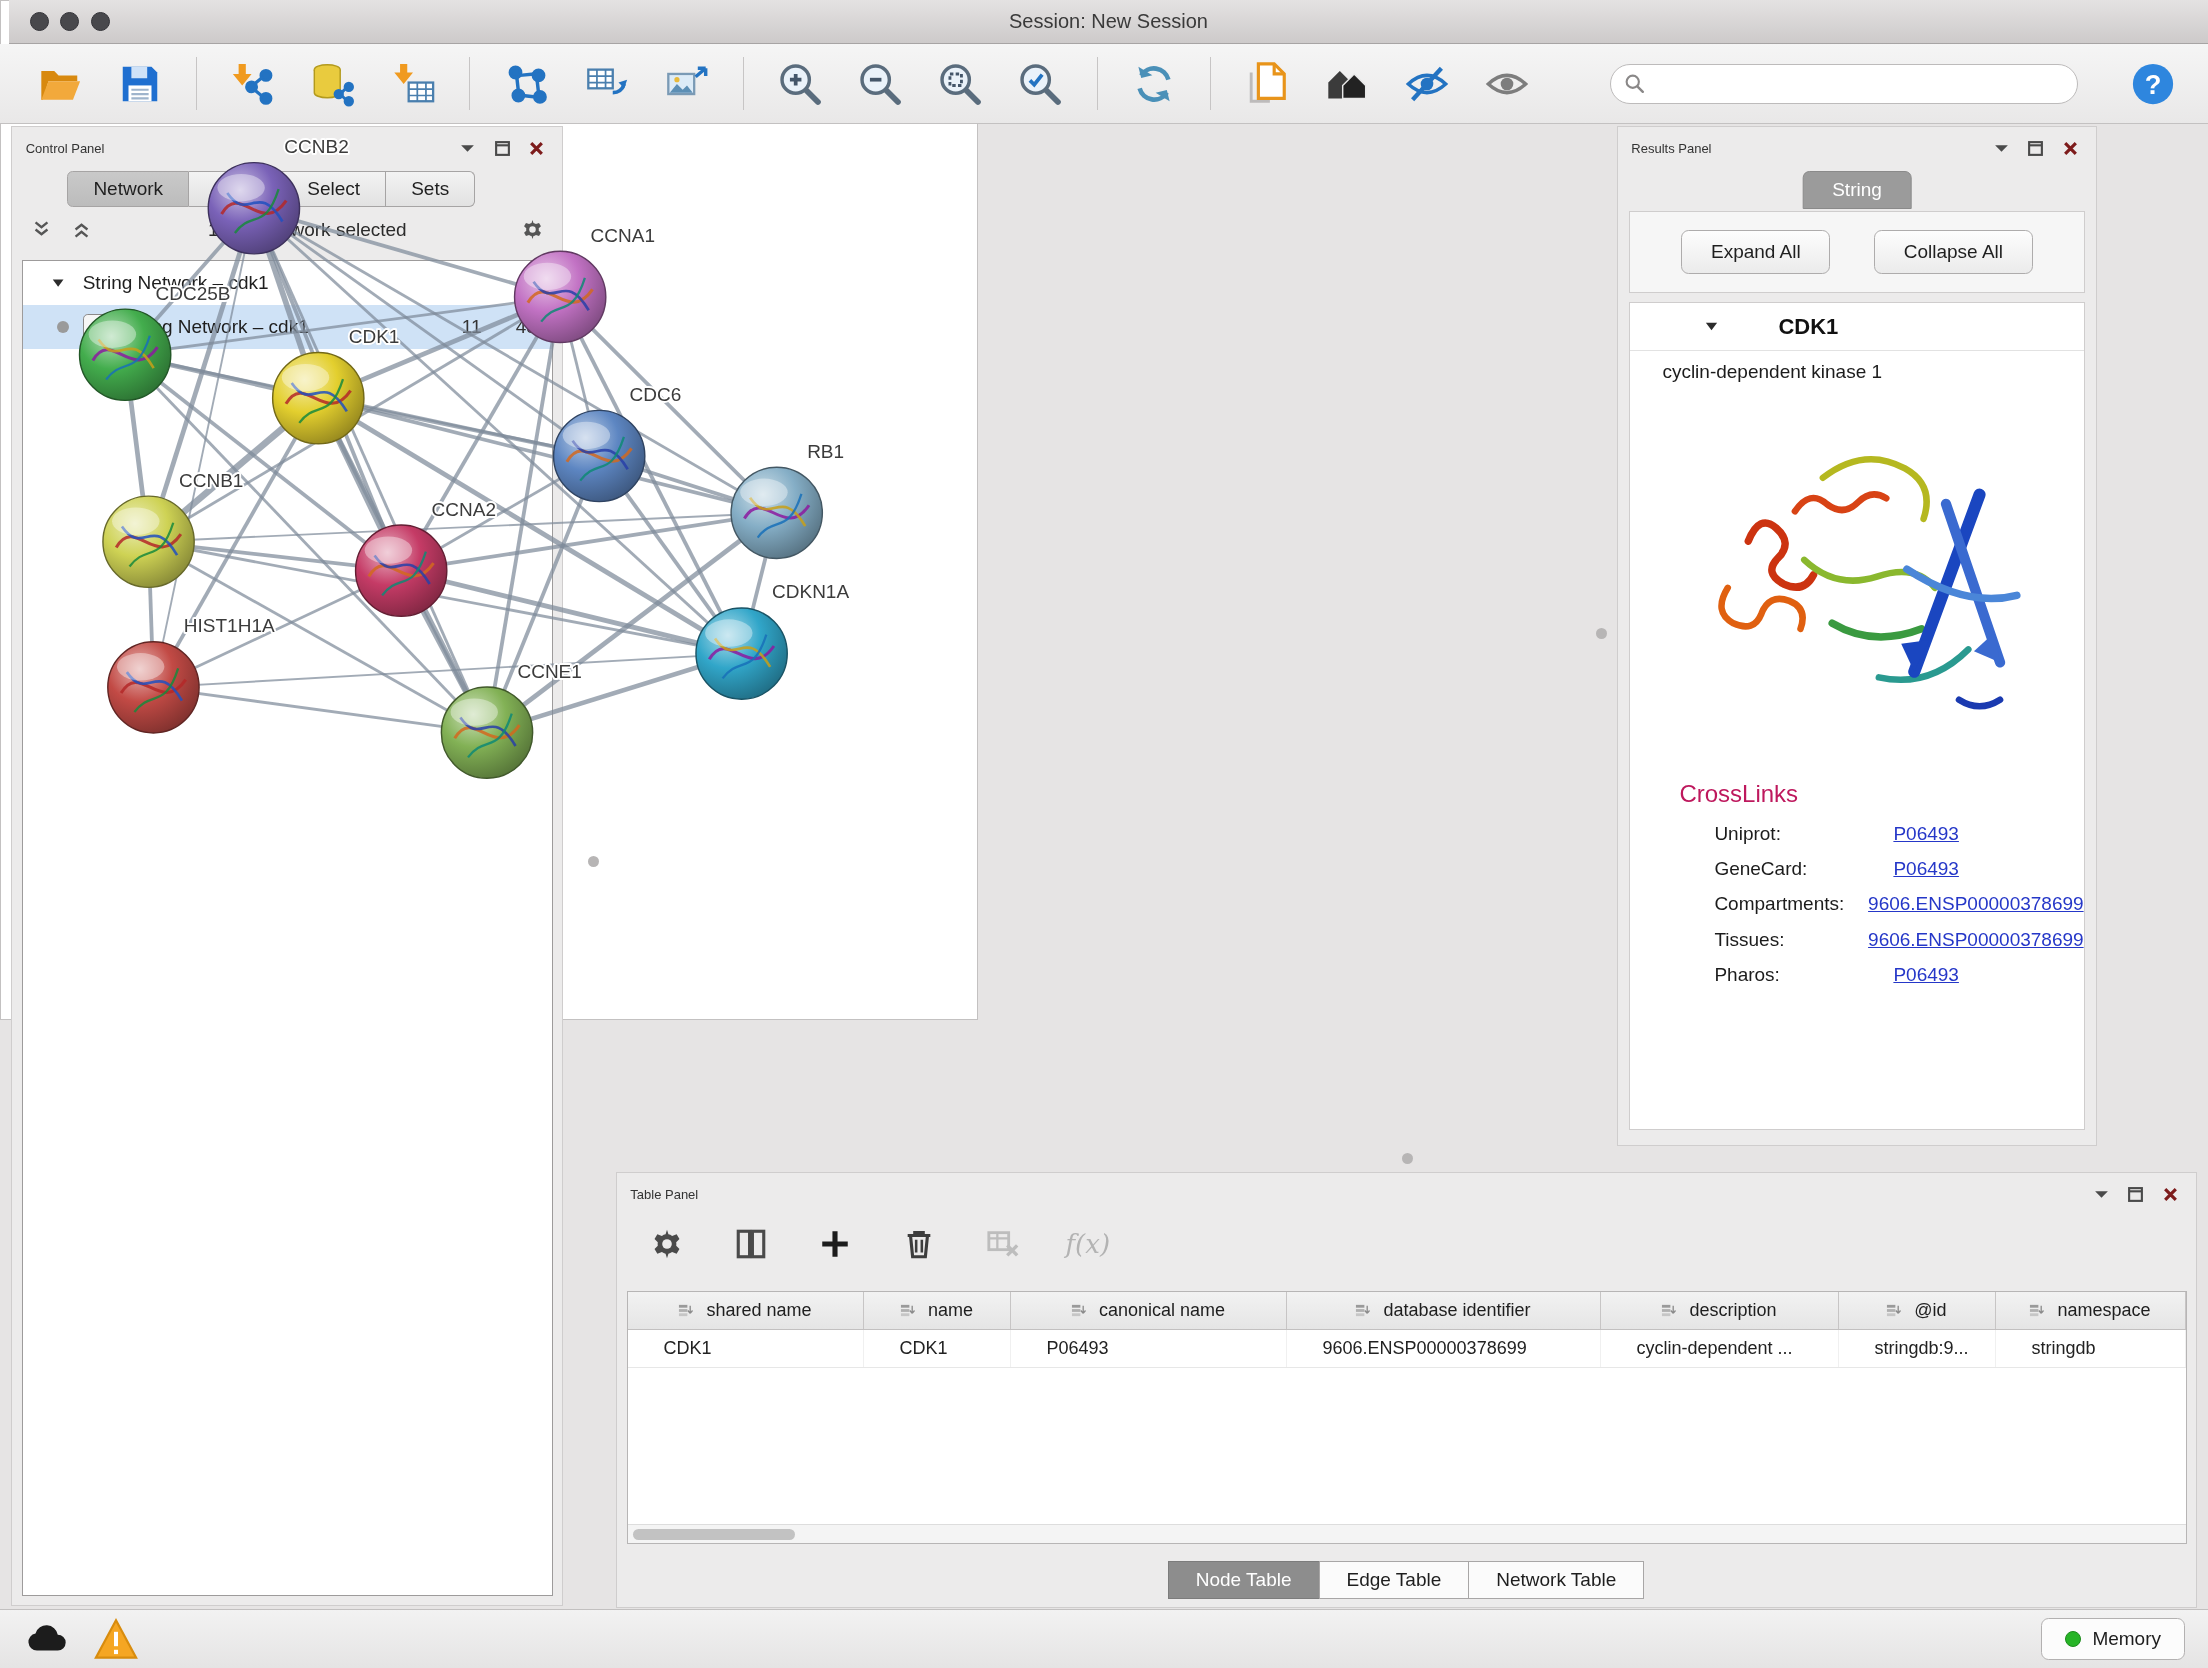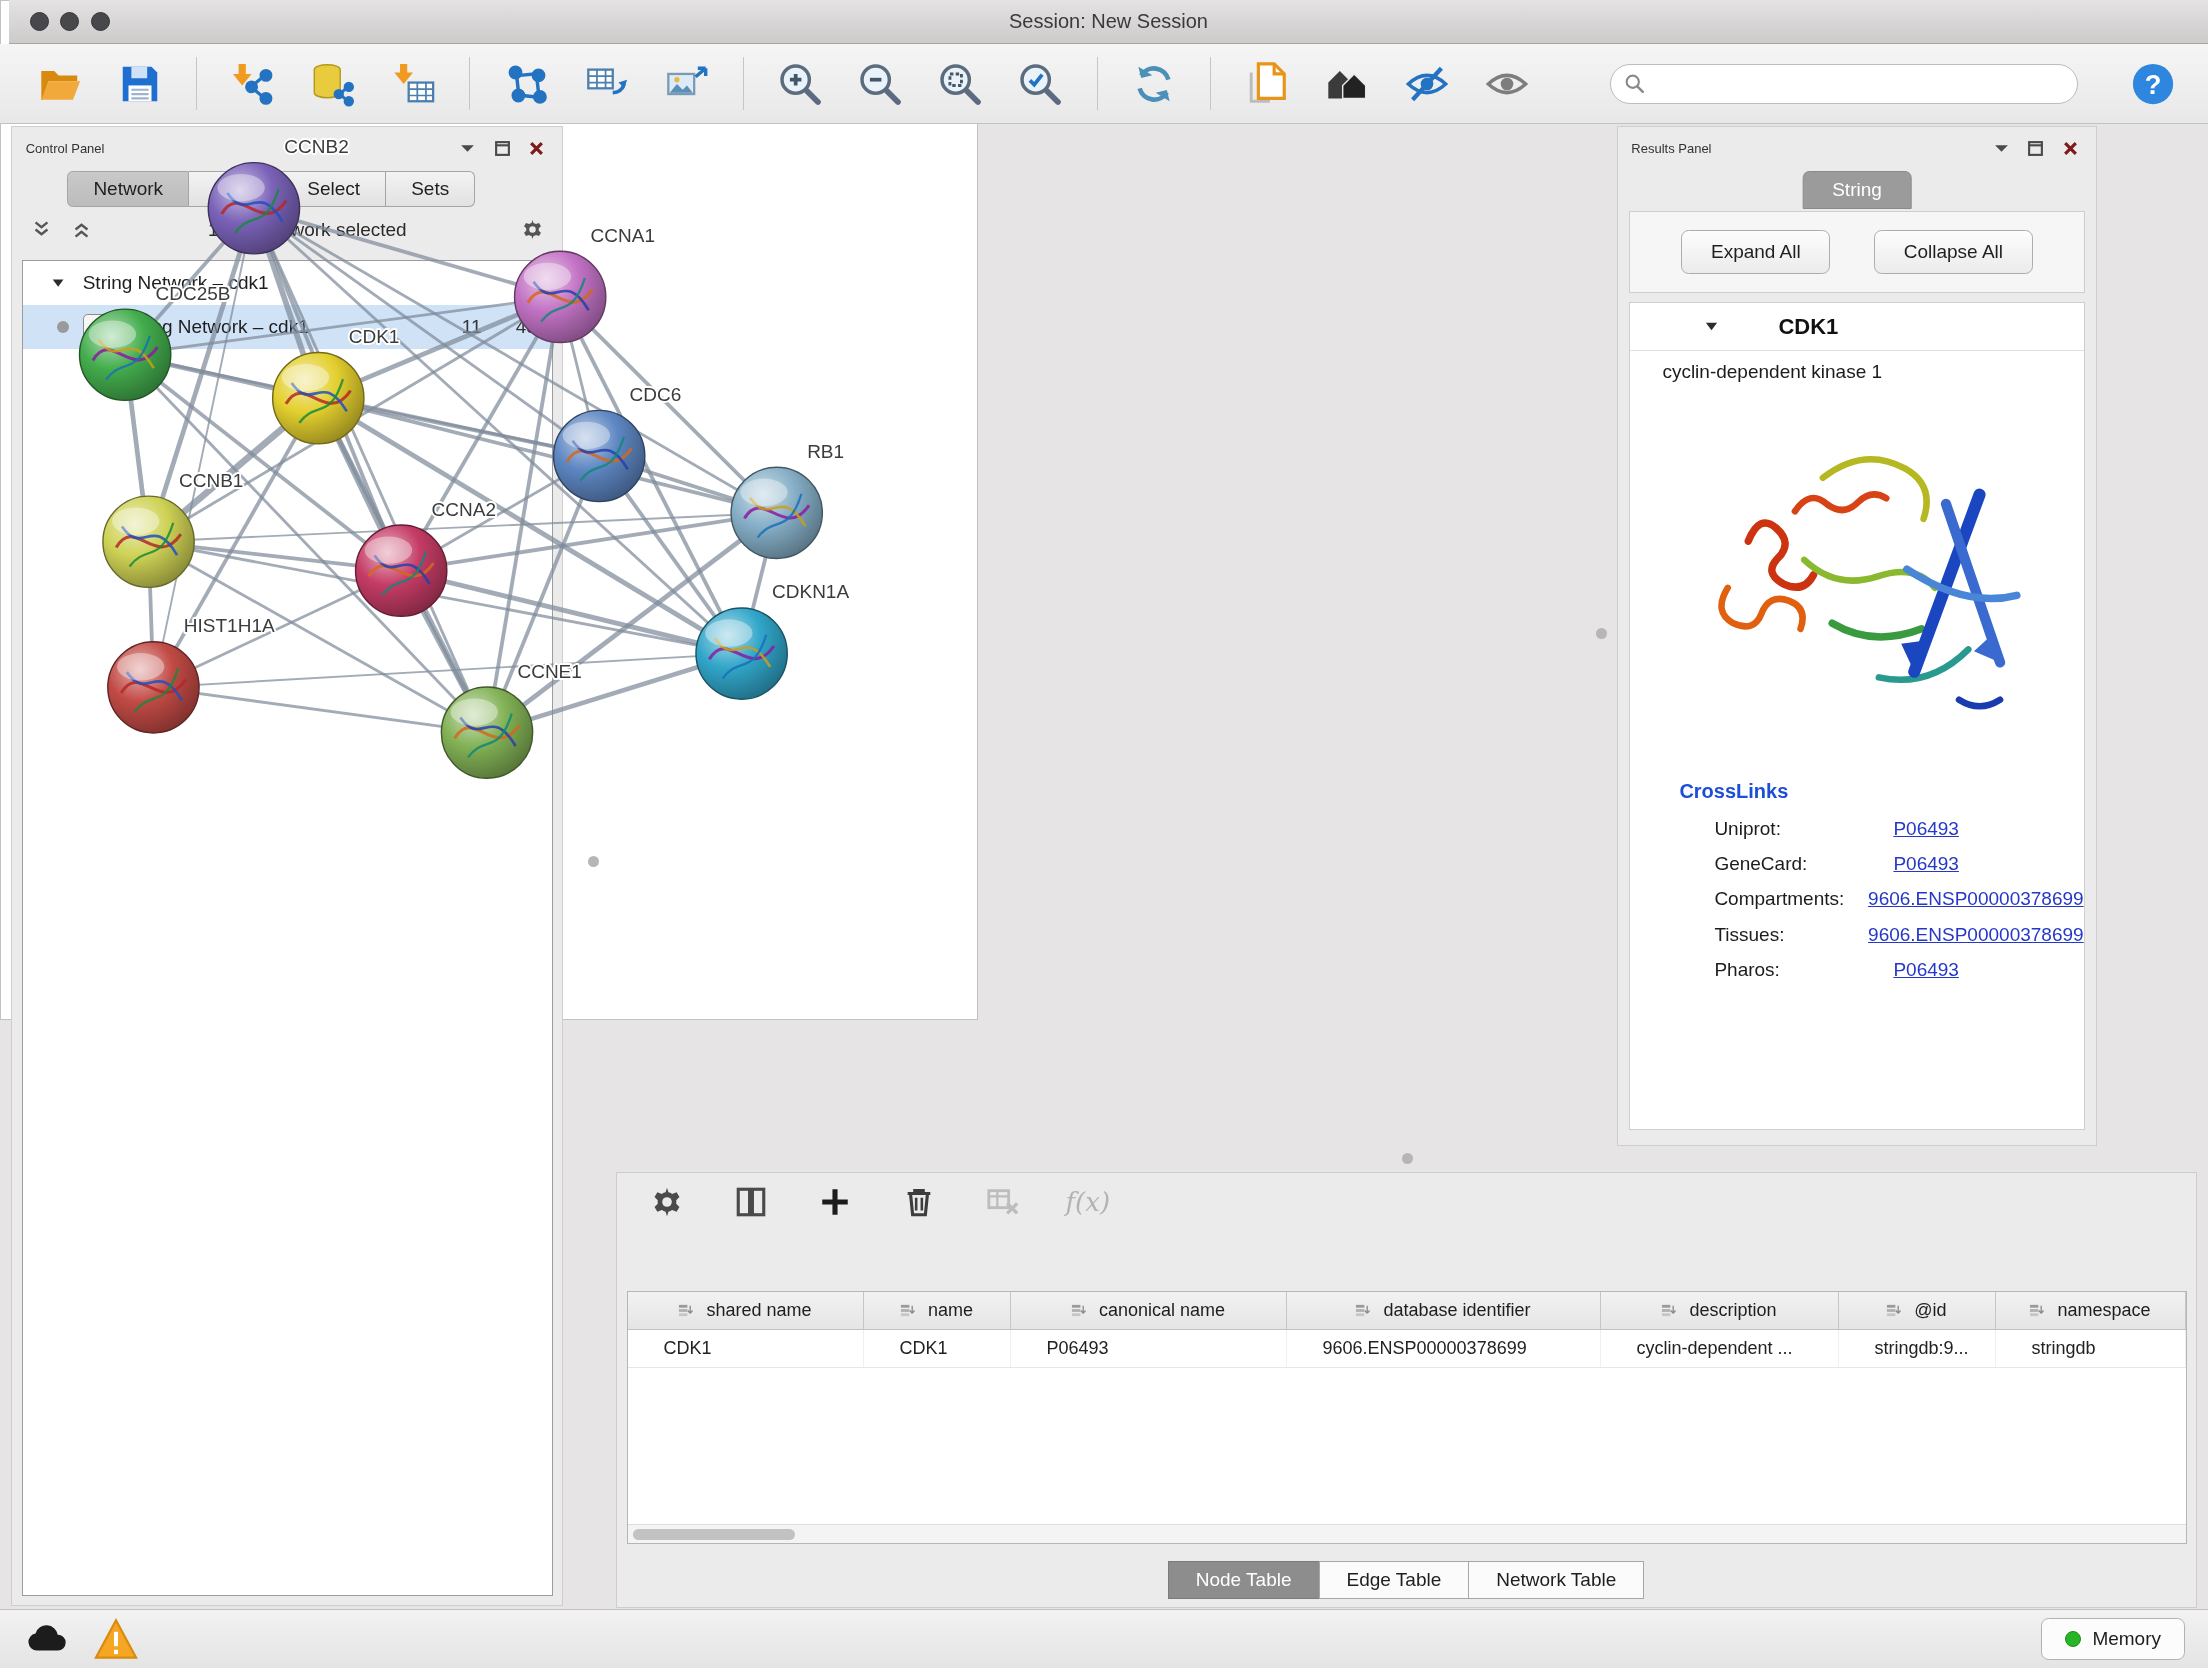--- a/index.html
+++ b/index.html
@@ -59,21 +59,21 @@
   
   #results-panel{left:1617px;top:126px;width:480px;height:1020px}
   .string-tab{position:absolute;top:44px;left:50%;transform:translateX(-50%);height:38px;padding:0 28.5px;background:#9b9b9b;color:#fff;font-size:19px;display:flex;align-items:center;border-radius:6.7px 6.7px 0 0;border:1px solid #8a8a8a}
   .expand-box{position:absolute;top:84px;left:11.4px;right:11.4px;height:82px;background:#f6f6f6;border:1px solid #cfcdcd;display:flex;align-items:center;justify-content:center;gap:44px}
   .rp-btn{height:44px;padding:0 28.5px;font-size:19px;color:#1f1f1f;background:linear-gradient(#fdfdfd,#ebebeb);border:1px solid #aeacac;border-radius:7.6px}
   .gene-box{position:absolute;top:175px;left:11.4px;right:11.4px;bottom:15px;background:#fff;border:1px solid #cfcdcd;overflow:hidden}
   .gene-head{height:48px;display:flex;align-items:center;padding-left:74px;border-bottom:1px solid #e2e2e2}
   .gene-name{font-size:22px;font-weight:bold;color:#111;margin-left:59px}
   .gene-desc{padding:9.5px 19px 3.8px 32px;font-size:19px;color:#1c1c1c}
   .protein{display:block;margin:3.8px 0 0 53px}
-  .cl-title{margin:13.3px 0 7.6px 49px;font-size:20px;font-weight:bold;color:#1d4ed8}
+  .cl-title{margin:13.3px 0 7.6px 49px;font-size:24px;font-weight:normal;color:#be185d}
   .cl-row{display:flex;align-items:center;padding:6.7px 0 6.7px 84px;font-size:19px}
   .cl-label{width:179px;color:#1c1c1c}
   .cl-link{color:#2537c8;text-decoration:underline}
 
   
   #table-panel{left:616px;top:1172px;width:1581px;height:436px}
   .tp-toolbar{height:57px;display:flex;align-items:center;padding-left:28.5px;gap:42px}
   .tp-toolbar .tb{width:42px;height:42px}
   .tp-toolbar .tb svg{width:34px;height:34px}
   .fx{font-family:"DejaVu Serif",serif;font-style:italic;font-size:26px;color:#b3b3b3}
@@ -711,20 +711,39 @@
       <a class="cl-link">9606.ENSP00000378699</a>
     </div>
     <div class="cl-row">
       <span class="cl-label">Pharos:</span>
       <a class="cl-link">P06493</a>
     </div>
   </div>
 </div>
 
 <div class="panel" id="table-panel">
+  <div class="panel-header">
+    <span class="panel-title">Table Panel</span>
+    <button class="ph-ic">
+        <svg width="17" height="17" viewBox="0 0 16 16">
+          <path d="M2 5l6 6 6-6z" fill="#4a4a4a"></path>
+        </svg>
+      </button>
+    <button class="ph-ic">
+        <svg width="17" height="17" viewBox="0 0 16 16">
+          <rect x="2" y="2" width="12" height="12" fill="none" stroke="#4a4a4a" stroke-width="2"></rect>
+          <path d="M2 5h12" stroke="#4a4a4a" stroke-width="2"></path>
+        </svg>
+      </button>
+    <button class="ph-ic">
+        <svg width="17" height="17" viewBox="0 0 16 16">
+          <path d="M3 3l10 10M13 3L3 13" stroke="#7d1b1b" stroke-width="3"></path>
+        </svg>
+      </button>
+  </div>
   <div class="tp-toolbar">
     <button class="tb">
         <svg viewBox="0 0 24 24">
           <path d="M12 2l1 3.2a7 7 0 0 1 2.6 1.1l3.2-1.2 2 3.4-2.3 2.3a7 7 0 0 1 0 2.4l2.3 2.3-2 3.4-3.2-1.2a7 7 0 0 1-2.6 1.1L12 22l-1-3.2a7 7 0 0 1-2.6-1.1l-3.2 1.2-2-3.4 2.3-2.3a7 7 0 0 1 0-2.4L3.2 8.5l2-3.4 3.2 1.2A7 7 0 0 1 11 5.2z" fill="#4a4a4a"></path>
           <circle cx="12" cy="12" r="3.4" fill="#ecebeb"></circle>
         </svg>
       </button>
     <button class="tb">
         <svg viewBox="0 0 24 24">
           <rect x="3" y="3" width="8" height="18" fill="none" stroke="#4a4a4a" stroke-width="2.2"></rect>

